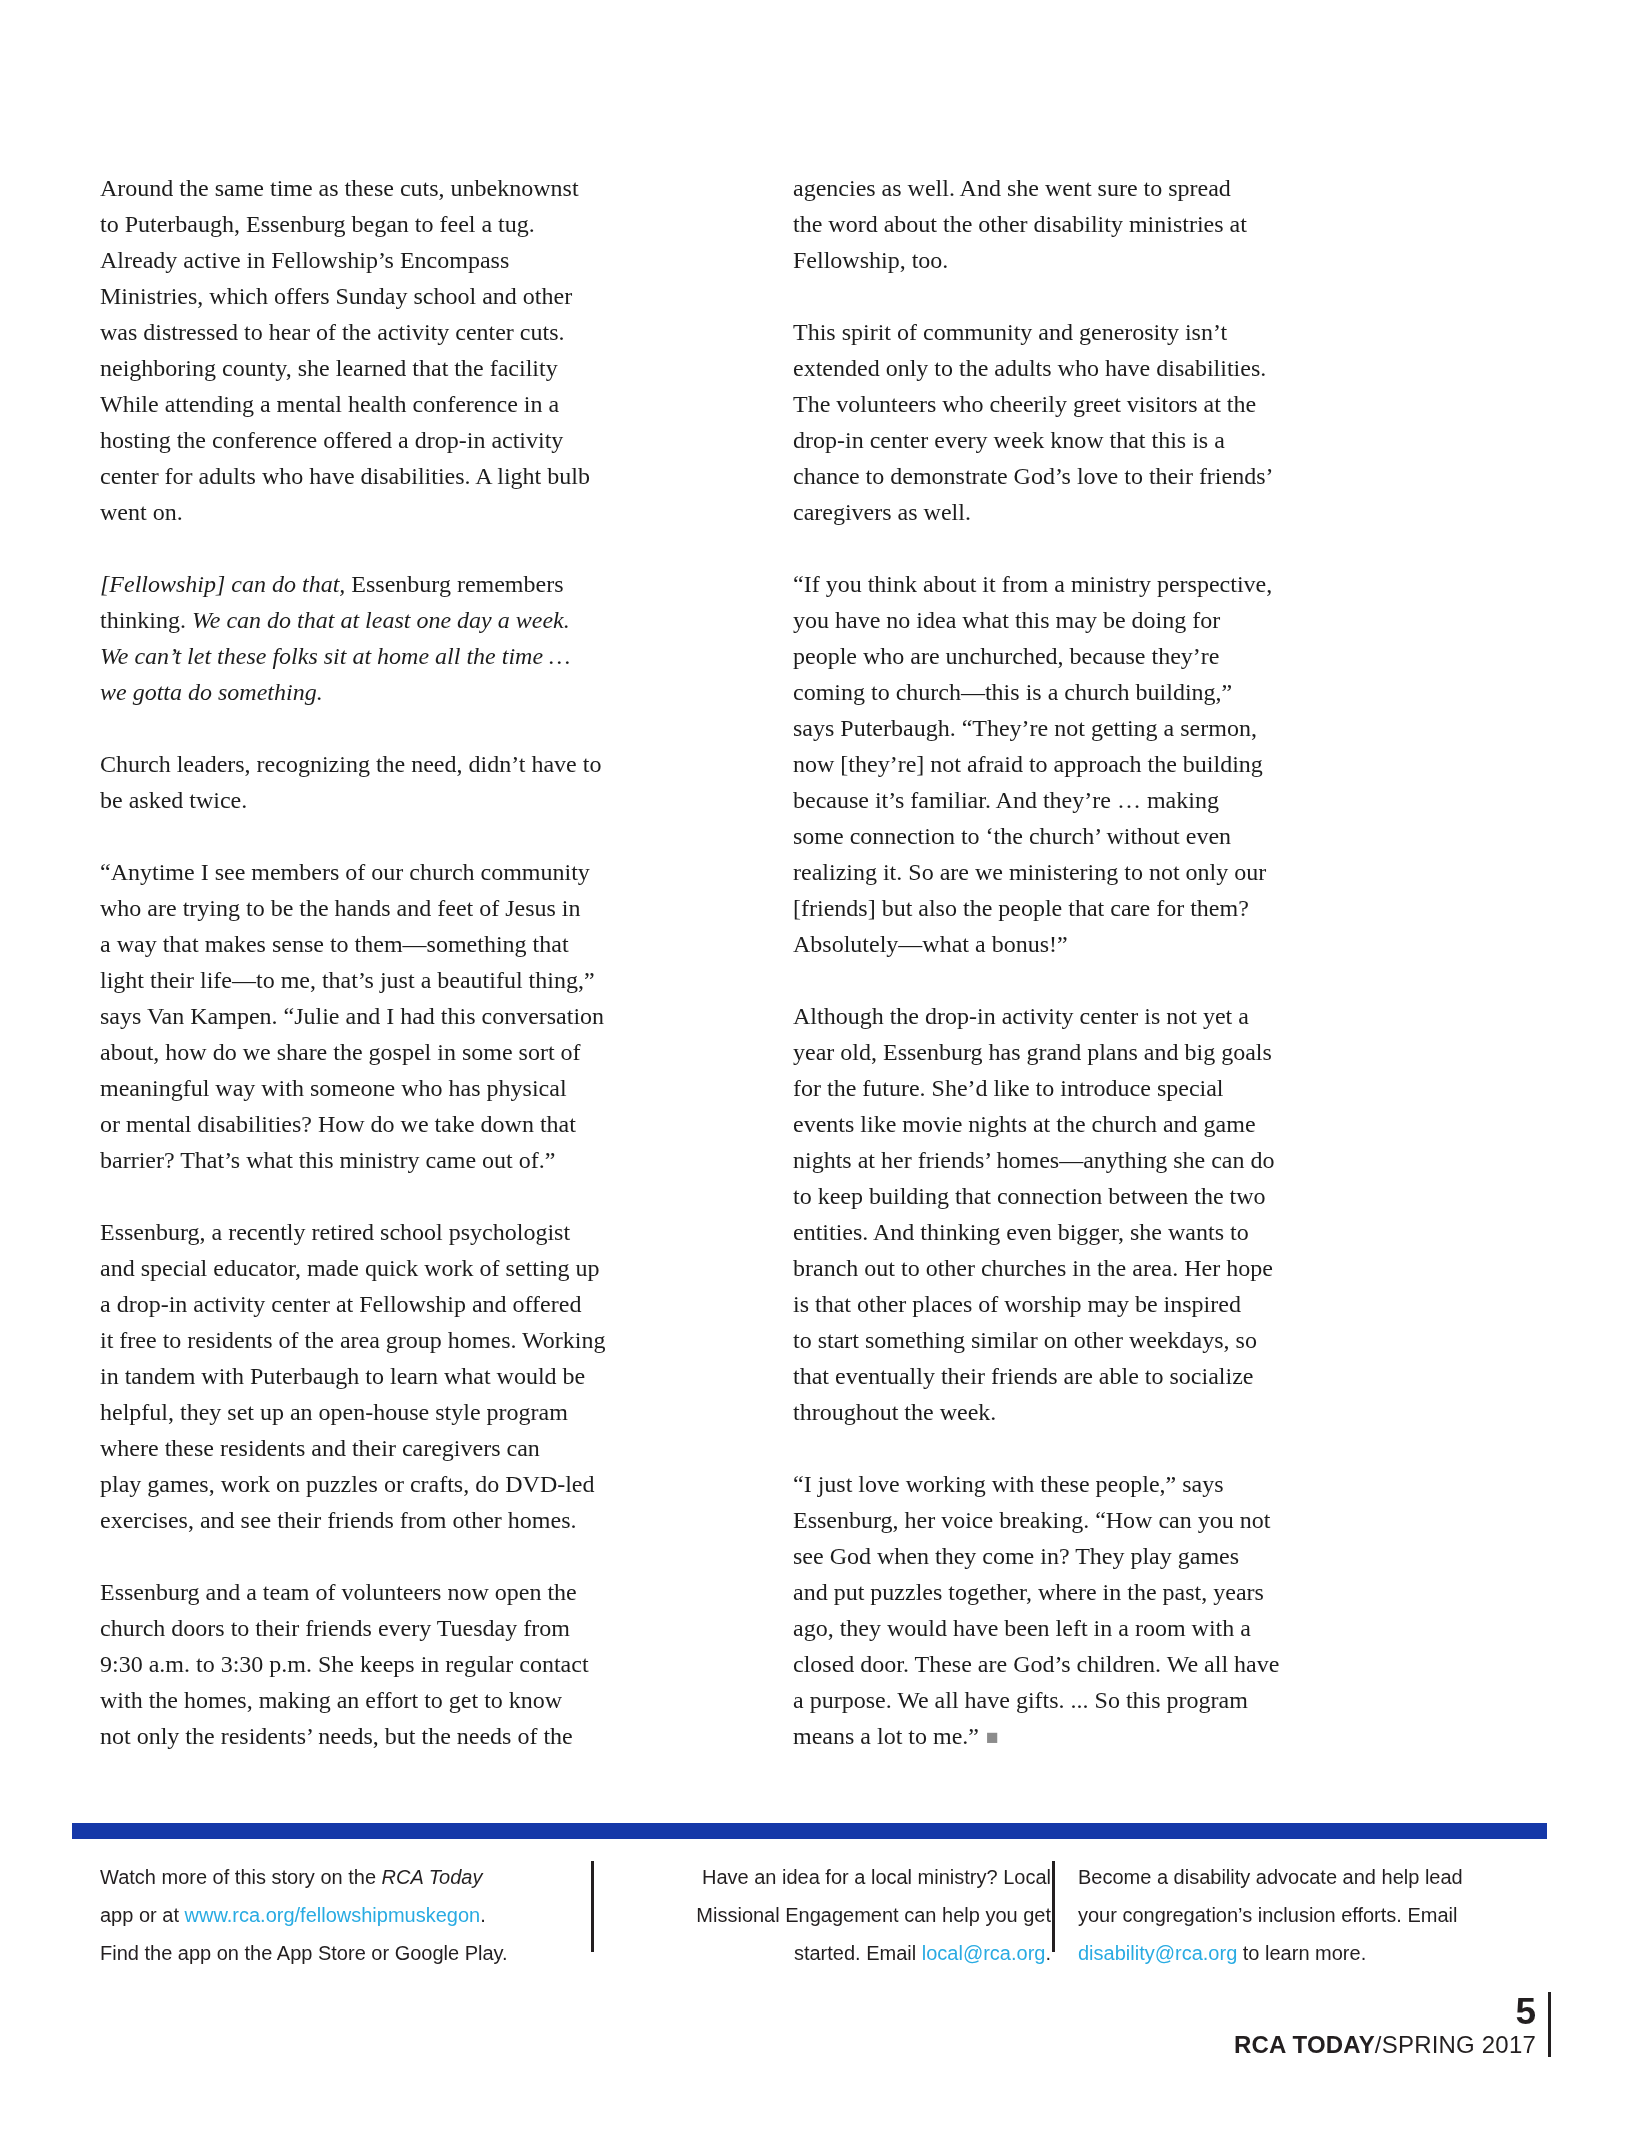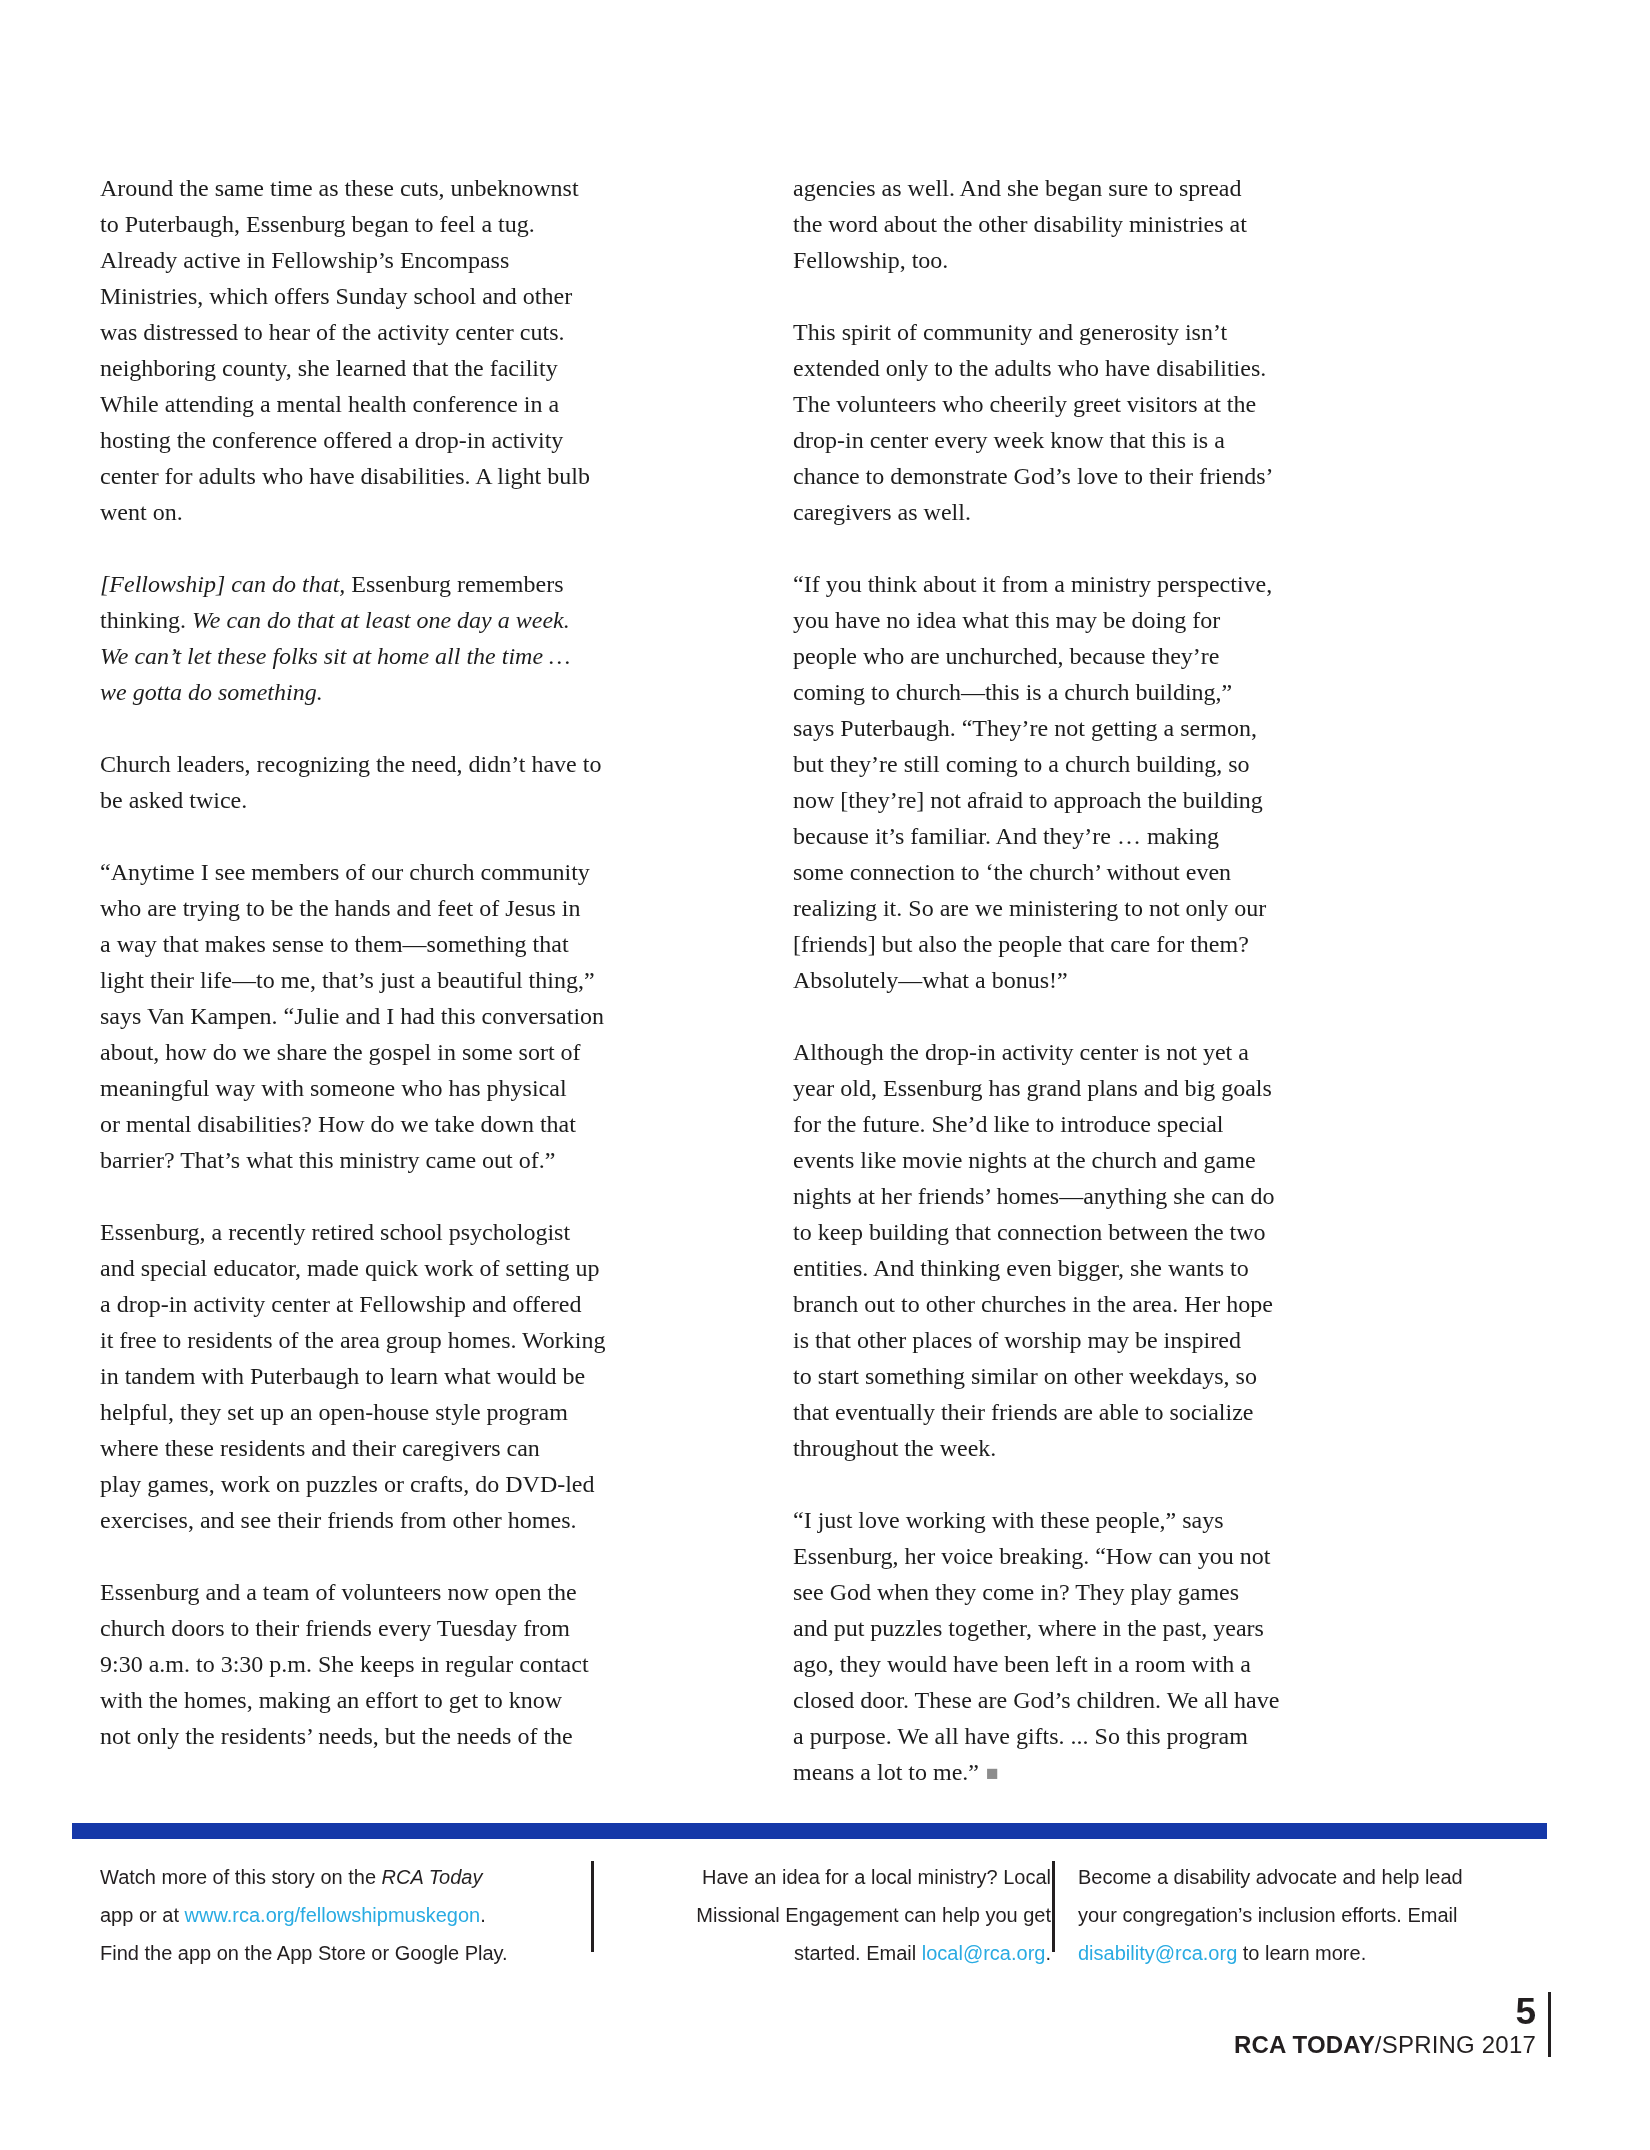--- a/index.html
+++ b/index.html
@@ -89,39 +89,38 @@
       <div class="para">
         <div class="tline"><span>Essenburg and a team of volunteers now open the</span></div>
         <div class="tline"><span>church doors to their friends every Tuesday from</span></div>
         <div class="tline"><span>9:30 a.m. to 3:30 p.m. She keeps in regular contact</span></div>
         <div class="tline"><span>with the homes, making an effort to get to know</span></div>
         <div class="tline"><span>not only the residents’ needs, but the needs of the</span></div>
       </div>
     </div>
   <div class="col col-right" id="col-right">
       <div class="para">
-        <div class="tline"><span>agencies as well. And she began sure to spread</span></div>
+        <div class="tline"><span>agencies as well. And she went sure to spread</span></div>
         <div class="tline"><span>the word about the other disability ministries at</span></div>
         <div class="tline"><span>Fellowship, too.</span></div>
       </div>
       <div class="para">
         <div class="tline"><span>This spirit of community and generosity isn’t</span></div>
         <div class="tline"><span>extended only to the adults who have disabilities.</span></div>
         <div class="tline"><span>The volunteers who cheerily greet visitors at the</span></div>
         <div class="tline"><span>drop-in center every week know that this is a</span></div>
         <div class="tline"><span>chance to demonstrate God’s love to their friends’</span></div>
         <div class="tline"><span>caregivers as well.</span></div>
       </div>
       <div class="para">
         <div class="tline"><span>“If you think about it from a ministry perspective,</span></div>
         <div class="tline"><span>you have no idea what this may be doing for</span></div>
         <div class="tline"><span>people who are unchurched, because they’re</span></div>
         <div class="tline"><span>coming to church—this is a church building,”</span></div>
         <div class="tline"><span>says Puterbaugh. “They’re not getting a sermon,</span></div>
-        <div class="tline"><span>but they’re still coming to a church building, so</span></div>
         <div class="tline"><span>now [they’re] not afraid to approach the building</span></div>
         <div class="tline"><span>because it’s familiar. And they’re … making</span></div>
         <div class="tline"><span>some connection to ‘the church’ without even</span></div>
         <div class="tline"><span>realizing it. So are we ministering to not only our</span></div>
         <div class="tline"><span>[friends] but also the people that care for them?</span></div>
         <div class="tline"><span>Absolutely—what a bonus!”</span></div>
       </div>
       <div class="para">
         <div class="tline"><span>Although the drop-in activity center is not yet a</span></div>
         <div class="tline"><span>year old, Essenburg has grand plans and big goals</span></div>

